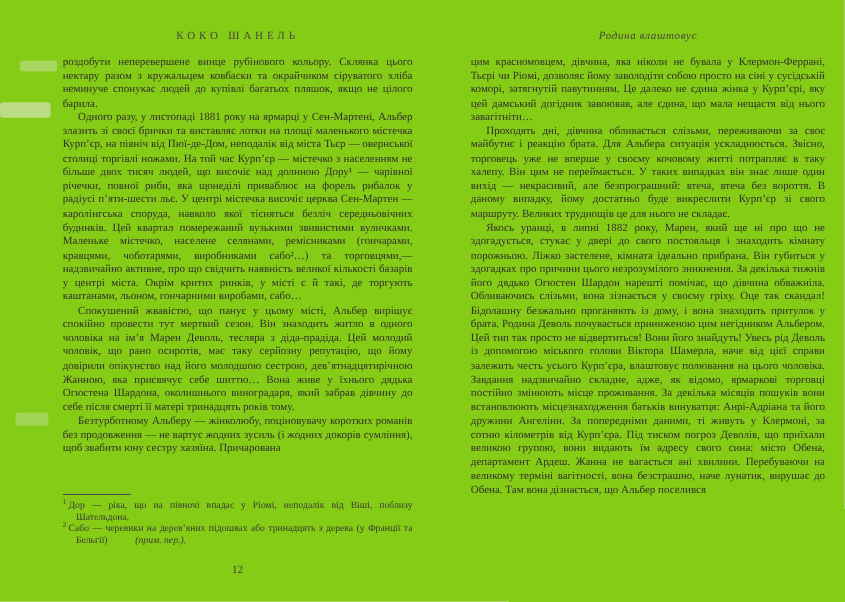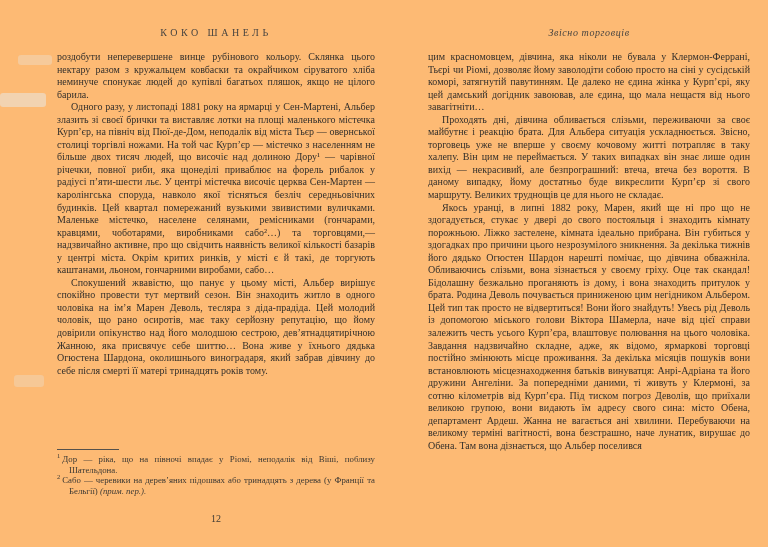--- a/index.html
+++ b/index.html
@@ -3,21 +3,21 @@
 <meta charset="utf-8">
 <style>
   html, body { margin:0; padding:0; }
   body {
     width:768px; height:547px;
     background:#f4f3f1;
     font-family:"Liberation Serif","DejaVu Serif",serif;
   }
   .spread {
     position:relative; width:768px; height:547px;
-    background:#fdba74; overflow:hidden;
+    background:#84cc16; overflow:hidden;
     color:#33302c;
   }
   
   .edge-smudge { position:absolute; background:#e9e7e4; opacity:.55; border-radius:3px; }
   .smudge-a { left:0; top:93px; width:46px; height:14px; }
   .smudge-b { left:18px; top:55px; width:34px; height:10px; opacity:.35; }
   .smudge-c { left:14px; top:375px; width:30px; height:12px; opacity:.3; }
 
   .page { position:absolute; top:0; height:547px; }
   .page.left  { left:57px;  width:318px; }
@@ -44,21 +44,21 @@
     position:absolute; top:449px; left:0; right:0;
     font-size:8.8px; line-height:10.6px;
     text-align:justify; color:#3b3833;
   }
   .footnote-rule {
     width:62px; height:0; border-top:1px solid #55514b;
     margin:0 0 4px 0;
   }
   .footnote { padding-left:12px; text-indent:-12px; margin:0; }
   .footnote sup { font-size:6.5px; line-height:0; margin-right:2px; }
-  .footnote .italic { font-style:italic; }
+  .footnote .italic { font-style:italic;margin-left:23px; }
 
   .page-number {
     position:absolute; top:499px; left:0; width:100%;
     text-align:center; font-size:10px; color:#3c3933;margin-top:14px;
   }
 </style>
 </head>
 <body>
 
 <div class="spread">
@@ -67,37 +67,38 @@
   <div class="edge-smudge smudge-b"></div>
   <div class="edge-smudge smudge-c"></div>
 
   <section class="page left">
     <div class="running-header caps">КОКО ШАНЕЛЬ</div>
 
     <div class="body-text">
       <p>роздобути неперевершене винце рубінового кольору. Склянка цього нектару разом з кружальцем ковбаски та окрайчиком сіруватого хліба неминуче спонукає людей до купівлі багатьох пляшок, якщо не цілого барила.</p>
       <p class="indent">Одного разу, у листопаді 1881 року на ярмарці у Сен-Мартені, Альбер злазить зі своєї брички та виставляє лотки на площі маленького містечка Курп’єр, на північ від Пюї-де-Дом, неподалік від міста Тьєр — овернської столиці торгівлі ножами. На той час Курп’єр — містечко з населенням не більше двох тисяч людей, що височіє над долиною Дору¹ — чарівної річечки, повної риби, яка щонеділі приваблює на форель рибалок у радіусі п’яти-шести льє. У центрі містечка височіє церква Сен-Мартен — каролінгська споруда, навколо якої тісняться безліч середньовічних будинків. Цей квартал помережаний вузькими звивистими вуличками. Маленьке містечко, населене селянами, ремісниками (гончарами, кравцями, чоботарями, виробниками сабо²…) та торговцями,— надзвичайно активне, про що свідчить наявність великої кількості базарів у центрі міста. Окрім критих ринків, у місті є й такі, де торгують каштанами, льоном, гончарними виробами, сабо…</p>
       <p class="indent">Спокушений жвавістю, що панує у цьому місті, Альбер вирішує спокійно провести тут мертвий сезон. Він знаходить житло в одного чоловіка на ім’я Марен Деволь, тесляра з діда-прадіда. Цей молодий чоловік, що рано осиротів, має таку серйозну репутацію, що йому довірили опікунство над його молодшою сестрою, дев’ятнадцятирічною Жанною, яка присвячує себе шиттю… Вона живе у їхнього дядька Огюстена Шардона, околишнього виноградаря, який забрав дівчину до себе після смерті її матері тринадцять років тому.</p>
+      <p class="indent">Безтурботному Альберу — жінколюбу, поціновувачу коротких романів без продовження — не вартує жодних зусиль (і жодних докорів сумління), щоб звабити юну сестру хазяїна. Причарована</p>
     </div>
 
     <div class="footnotes">
       <div class="footnote-rule"></div>
       <div class="footnote">
         <sup>1</sup><span>Дор — ріка, що на півночі впадає у Ріомі, неподалік від Віші, поблизу Шательдона.</span>
       </div>
       <div class="footnote">
         <sup>2</sup><span>Сабо — черевики на дерев’яних підошвах або тринадцять з дерева (у Франції та Бельгії) </span><span class="italic">(прим. пер.).</span>
       </div>
     </div>
 
     <div class="page-number">12</div>
   </section>
 
   <section class="page right">
-    <div class="running-header italic">Звісно торговців</div>
+    <div class="running-header italic">Родина влаштовує</div>
 
     <div class="body-text">
       <p>цим красномовцем, дівчина, яка ніколи не бувала у Клермон-Феррані, Тьєрі чи Ріомі, дозволяє йому заволодіти собою просто на сіні у сусідській коморі, затягнутій павутинням. Це далеко не єдина жінка у Курп’єрі, яку цей дамський догідник завоював, але єдина, що мала нещастя від нього завагітніти…</p>
       <p class="indent">Проходять дні, дівчина обливається слізьми, переживаючи за своє майбутнє і реакцію брата. Для Альбера ситуація ускладнюється. Звісно, торговець уже не вперше у своєму кочовому житті потрапляє в таку халепу. Він цим не переймається. У таких випадках він знає лише один вихід — некрасивий, але безпрограшний: втеча, втеча без вороття. В даному випадку, йому достатньо буде викреслити Курп’єр зі свого маршруту. Великих труднощів це для нього не складає.</p>
       <p class="indent">Якось уранці, в липні 1882 року, Марен, який ще ні про що не здогадується, стукає у двері до свого постояльця і знаходить кімнату порожньою. Ліжко застелене, кімната ідеально прибрана. Він губиться у здогадках про причини цього незрозумілого зникнення. За декілька тижнів його дядько Огюстен Шардон нарешті помічає, що дівчина обважніла. Обливаючись слізьми, вона зізнається у своєму гріху. Оце так скандал! Бідолашну безжально проганяють із дому, і вона знаходить притулок у брата. Родина Деволь почувається приниженою цим негідником Альбером. Цей тип так просто не відвертиться! Вони його знайдуть! Увесь рід Деволь із допомогою міського голови Віктора Шамерла, наче від цієї справи залежить честь усього Курп’єра, влаштовує полювання на цього чоловіка. Завдання надзвичайно складне, адже, як відомо, ярмаркові торговці постійно змінюють місце проживання. За декілька місяців пошуків вони встановлюють місцезнаходження батьків винуватця: Анрі-Адріана та його дружини Ангеліни. За попередніми даними, ті живуть у Клермоні, за сотню кілометрів від Курп’єра. Під тиском погроз Деволів, що приїхали великою групою, вони видають їм адресу свого сина: місто Обена, департамент Ардеш. Жанна не вагається ані хвилини. Перебуваючи на великому терміні вагітності, вона безстрашно, наче лунатик, вирушає до Обена. Там вона дізнається, що Альбер поселився</p>
     </div>
 
   </section>
 
 </div>

